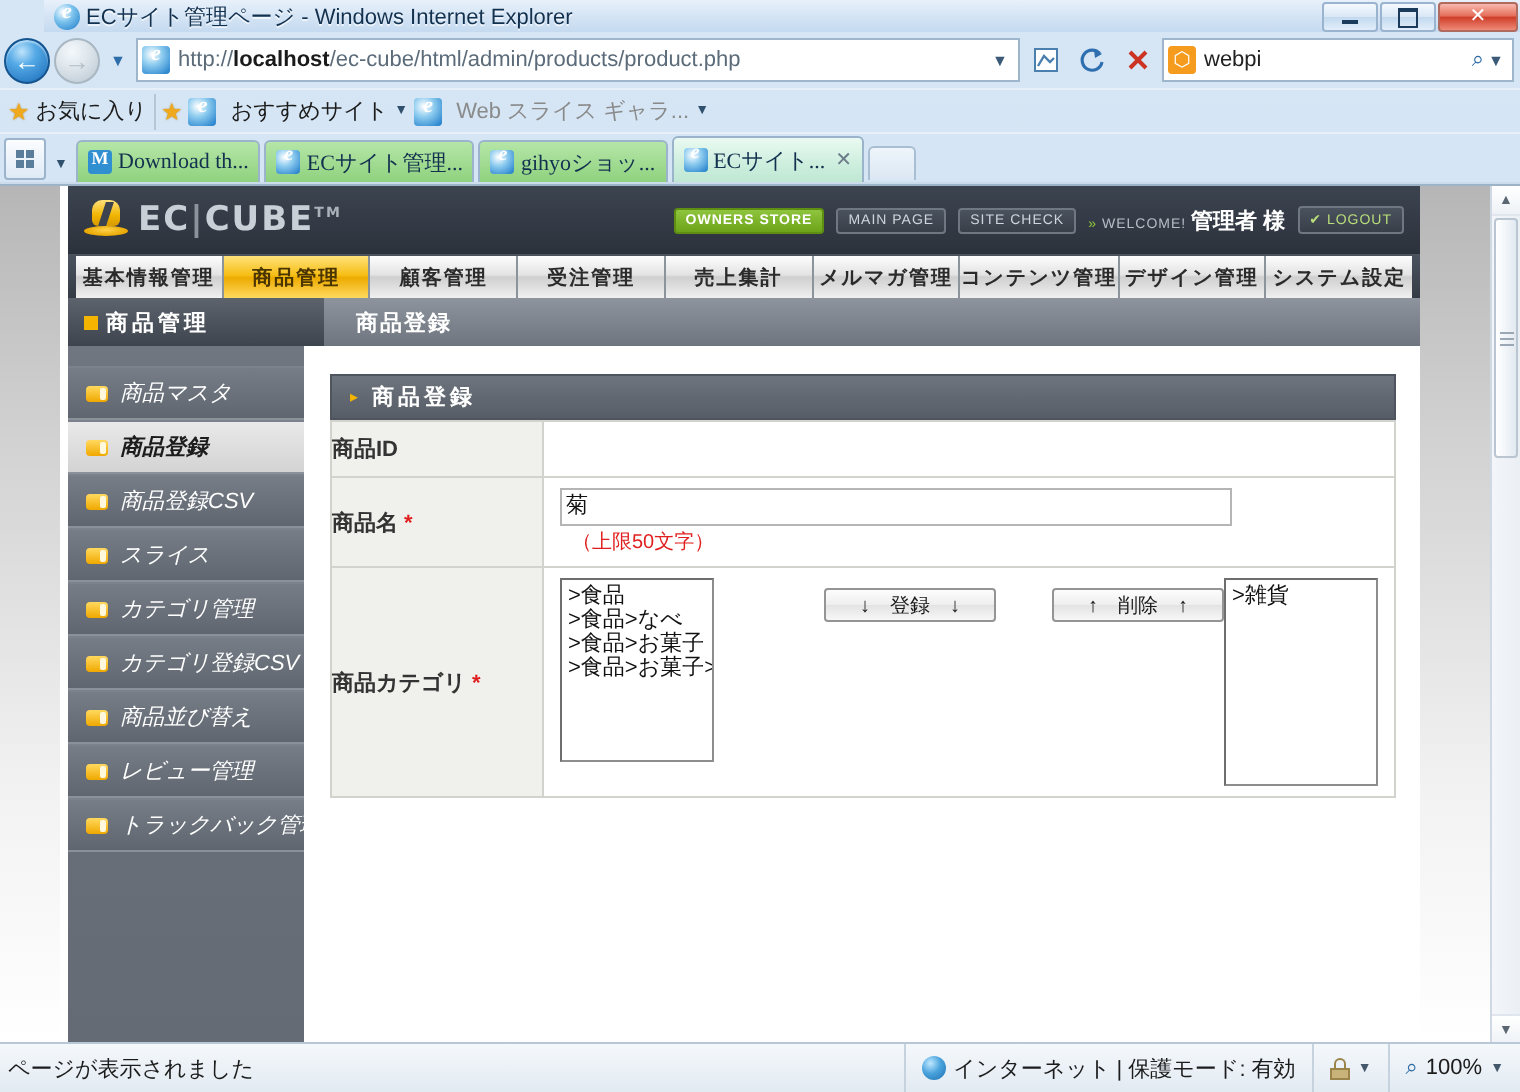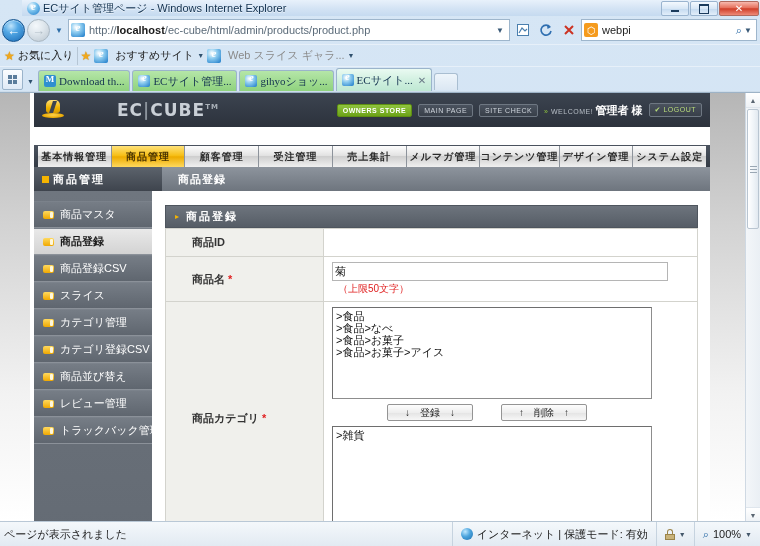--- a/index.html
+++ b/index.html
@@ -265,21 +265,20 @@
     border-radius: 5px 5px 3px 3px;
   }
   .logo-mark .hat-slash {
     position:absolute; left:9px; top:1px; width:4px; height:12px;
     background:#3c4450; transform: skewX(-18deg);
   }
   .logo-text {
     font-size:17px; font-weight:bold; letter-spacing:1px;
     color:#c9cfd6;
     font-family:"DejaVu Sans", sans-serif;
-    margin-left:48px;
   }
   .logo-text .sep { color:#8b939c; }
   .logo-tm { font-size:7px; vertical-align:super; color:#aab1b9; }
   .head-right {
     position:absolute; right:8px; top:0; bottom:0;
     display:flex; align-items:center; gap:6px;
   }
   .hbtn {
     font-size:7px; letter-spacing:0.5px; padding:2px 5px;
     border:1px solid #6e7782; color:#cfd5dc;
@@ -299,21 +298,20 @@
   }
   .welcome .name { font-size:11px; color:#ffffff; font-weight:bold; letter-spacing:0; }
   .welcome .arrow { color:#8fc43e; }
 
   
   .gnav {
     height: 21px;
     display:flex;
     background: linear-gradient(180deg,#4b535f 0%, #343b45 100%);
     padding: 1px 4px 0 4px;
-    margin-top: 18px;
   }
   .gnav-item {
     flex:1 1 0;
     display:flex; align-items:center; justify-content:center;
     font-size:10px; font-weight:bold; color:#2b2b2b;
     letter-spacing:1px;
     background: linear-gradient(180deg,#fdfdfd 0%, #e3e3e3 45%, #cfcfcf 50%, #f0f0f0 100%);
     border-right:1px solid #8d939b;
     white-space:nowrap;
   }
@@ -341,20 +339,21 @@
   }
   .crumbbar .rightpad { width:10px; }
 
   
   .ec-body { display:flex; align-items:stretch; background:#ffffff; height:calc(100% - 79px); }
   .lnav {
     width: 118px; flex:none;
     background: linear-gradient(180deg,#6f767f 0%, #646b74 100%);
     padding: 10px 0 0 0;
     border-right:1px solid #ffffff;
+    font-style:italic;
   }
   .lnav-item {
     height: 25px; display:flex; align-items:center; gap:6px;
     padding-left: 9px;
     font-size:11px; color:#ffffff;
     border-bottom:1px solid #8b9199;
     border-top:1px solid #7b828b;
     background: linear-gradient(180deg,#767d86 0%, #5f666f 100%);
     white-space:nowrap;
   }
@@ -383,21 +382,21 @@
     border:1px solid #4e555e;
   }
   .panel-arrow { color:#f5b400; font-size:8px; }
 
   .ftable { width:100%; border-collapse:collapse; table-layout:fixed; }
   .ftable th {
     width: 105px;
     background:#f0f0ec;
     border:1px solid #d3d3cd;
     text-align:left; vertical-align:middle;
-    padding: 6px 26px;
+    padding: 6px 0;
     font-size:11px; font-weight:bold; color:#333333;
     white-space:nowrap;
   }
   .ftable td {
     background:#ffffff;
     border:1px solid #d3d3cd;
     padding: 5px 8px;
     vertical-align:middle;
   }
   .req { color:#e02020; font-size:11px; margin-left:3px; }
@@ -429,21 +428,21 @@
   .btnrow { display:flex; gap: 28px; margin: 5px 0 5px 55px; }
   .minibtn {
     min-width: 84px; height:15px;
     border:1px solid #949494;
     border-radius:2px;
     background: linear-gradient(180deg,#fdfdfd 0%, #eeeeee 50%, #e3e3e3 51%, #f7f7f7 100%);
     font-size:10px; color:#1a1a1a;
     display:flex; align-items:center; justify-content:center; gap:6px;
     white-space:nowrap;
   }
-  .cell-stack { display:flex; flex-direction:column; }
+  .cell-stack { display:flex; flex-direction:row; }
 
   
   .vscroll {
     position:absolute; right:0; top:0; bottom:0; width:14px;
     background: linear-gradient(90deg,#f3f6f9 0%, #eaeff4 100%);
     border-left:1px solid #cfd9e3;
   }
   .vs-arrow {
     height:14px; display:flex; align-items:center; justify-content:center;
     color:#5a6672; font-size:7px;

